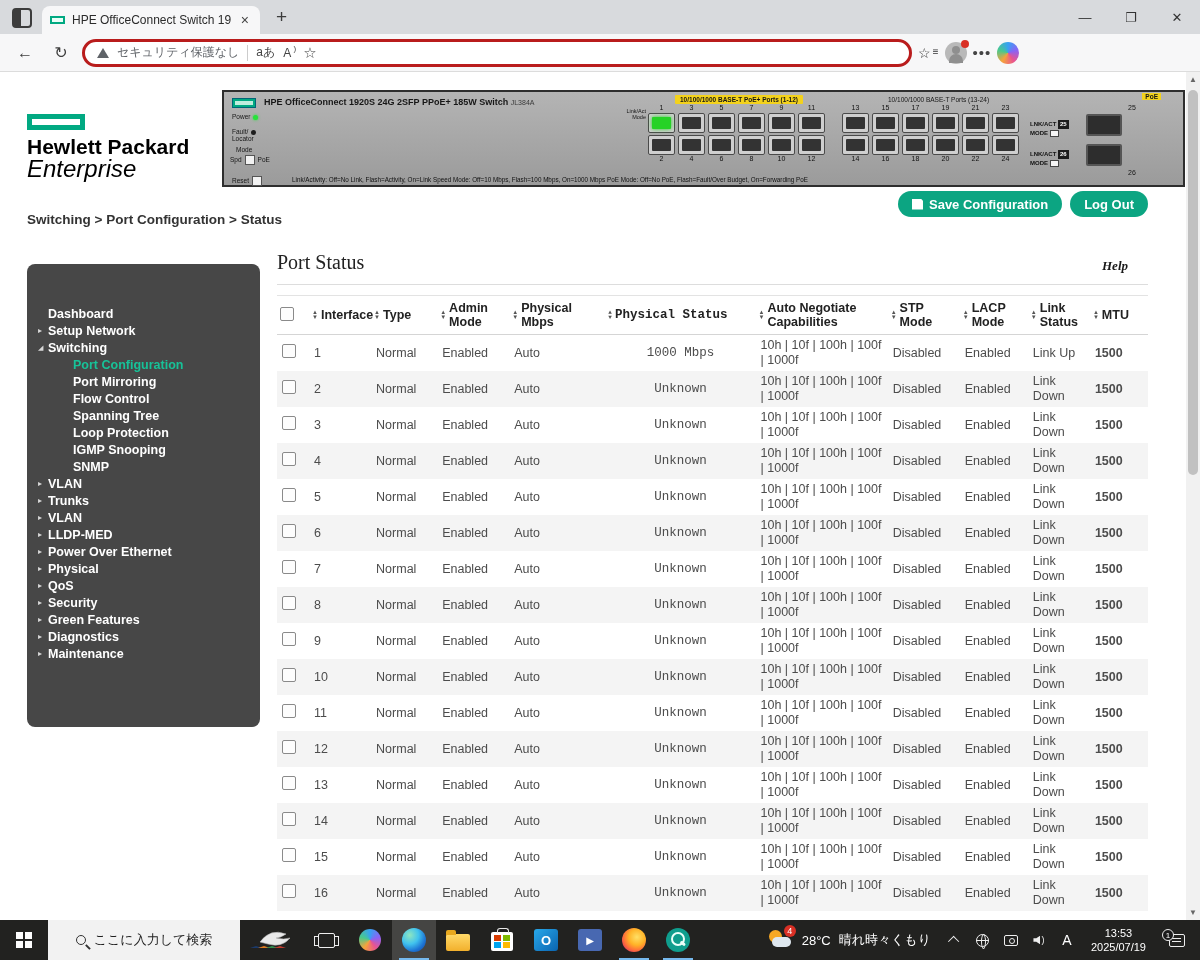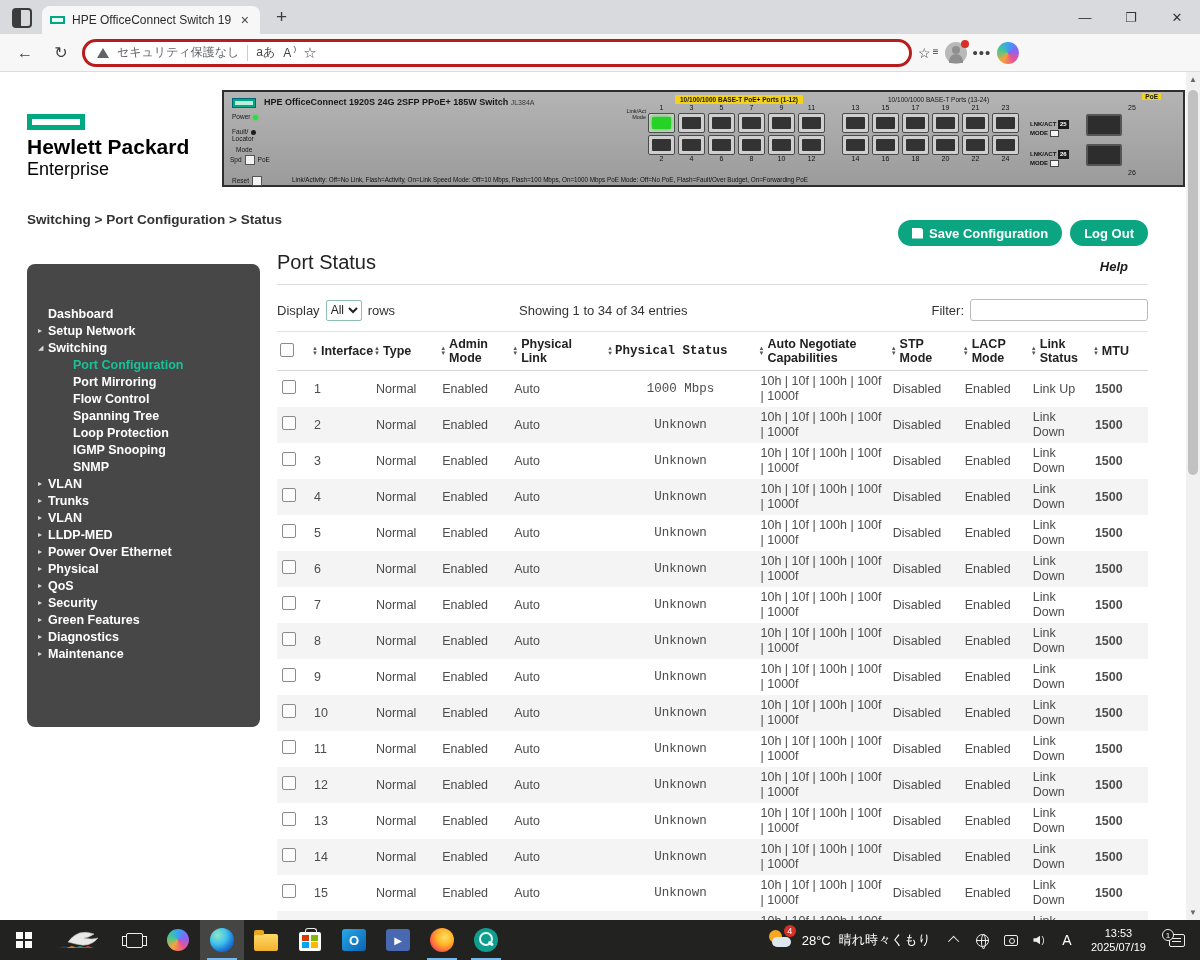--- a/index.html
+++ b/index.html
@@ -38,21 +38,21 @@
   .presence { position:absolute; right:-2px; top:-2px; width:8px; height:8px; background:#d93025; border-radius:50%; }
   .menu-dots { font-size:15px; color:#444; letter-spacing:1px; }
   .copilot { width:22px; height:22px; border-radius:50%; background:conic-gradient(#38a1f3,#8a63f4,#e9548f,#f6a33b,#49c98d,#38a1f3); }
 
   
   .page { position:relative; width:1200px; height:848px; background:#fff; }
 
   .hpe-logo { position:absolute; left:27px; top:42px; }
   .hpe-rect { width:58px; height:16px; border:5px solid #01a982; margin-bottom:6px; }
   .hpe-l1 { font-size:21px; font-weight:bold; color:#000; line-height:22px; }
-  .hpe-l2 { font-size:18px; font-weight:400; color:#000; line-height:22px; }
+  .hpe-l2 { font-size:24px; font-weight:400; color:#000; line-height:22px;font-style:italic; }
 
   
   .device { position:absolute; left:222px; top:18px; width:963px; height:97px;
     background:linear-gradient(#b4b4b4,#9b9b9b); border:2px solid #2e2e2e; font-size:7px; color:#161616; }
   .dev-logo { position:absolute; left:8px; top:6px; width:24px; height:10px; background:#01a982; border:1px solid #067; }
   .dev-logo::before { content:""; position:absolute; inset:2px; background:#bfeede; }
   .dev-title { position:absolute; left:40px; top:5px; font-size:9px; font-weight:bold; }
   .dev-model { font-weight:400; font-size:7px; color:#3a3a3a; }
   .lbl { position:absolute; font-size:6.5px; line-height:7px; }
   .led { display:inline-block; width:5px; height:5px; border-radius:50%; vertical-align:middle; margin-left:3px; }
@@ -74,40 +74,40 @@
   .port.on .jack { background:#26d226; box-shadow:0 0 4px #26d226; }
   .lnk-block { position:absolute; left:806px; width:56px; font-size:6px; font-weight:bold; line-height:9px; color:#111; }
   .lnk-badge { display:inline-block; background:#1c1c1c; color:#fff; padding:0 2px; font-size:6px; }
   .mode-white { display:inline-block; width:9px; height:7px; background:#f5f5f5; border:1px solid #444; vertical-align:middle; }
   .sfp { position:absolute; left:862px; width:36px; height:22px; background:#2d2d2d; border:2px solid #555; border-radius:2px; }
   .sfp-num { position:absolute; left:904px; font-size:7px; }
   .legend { position:absolute; left:68px; bottom:2px; font-size:6.3px; color:#101010; white-space:nowrap; }
 
   .breadcrumb { position:absolute; left:27px; top:140px; font-size:13.5px; font-weight:bold; color:#333; }
 
-  .top-actions { position:absolute; right:52px; top:148px; display:flex; gap:8px; }
+  .top-actions { position:absolute; right:52px; top:119px; display:flex; gap:8px; }
   .btn { background:#0ca582; color:#fff; font-size:13px; font-weight:bold; border:none; border-radius:13px;
     height:26px; padding:0 14px; display:flex; align-items:center; gap:6px; }
   .floppy { width:11px; height:11px; background:#fff; clip-path:polygon(0 0,80% 0,100% 20%,100% 100%,0 100%); position:relative; }
 
   
   .sidebar { position:absolute; left:27px; top:192px; width:233px; height:463px; background:#474747; border-radius:8px; padding-top:41px; }
   .nav-item { display:flex; align-items:center; height:17px; padding-left:11px; cursor:default; }
   .nav-item .arrow { width:10px; font-size:8px; color:#d8d8d8; flex:none; }
   .nav-item .arrow.exp { font-size:7px; }
   .nav-item .lbl2 { font-size:12.5px; font-weight:bold; color:#fff; }
   .nav-item.sub { padding-left:36px; }
   .nav-item.active .lbl2 { color:#17c298; }
 
   
   .content { position:absolute; left:277px; top:169px; width:871px; }
   .tabs { display:flex; border-bottom:1px solid #bcbcbc; padding-left:5px; }
   .tabx { font-size:13px; padding:4px 14px; border:1px solid #bcbcbc; border-bottom:none; border-radius:3px 3px 0 0; margin-right:3px; background:#fdfdfd; color:#333; position:relative; }
   .tabx.active { font-weight:bold; color:#111; background:#fff; margin-bottom:-1px; border-bottom:1px solid #fff; }
-  .title-row { display:flex; align-items:flex-end; justify-content:space-between; padding:10px 2px 10px 0; border-bottom:1px solid #ddd; }
+  .title-row { display:flex; align-items:flex-end; justify-content:space-between; padding:10px 2px 10px 0; border-bottom:1px solid #ddd;font-family:Liberation Serif, serif; }
   .page-title { font-size:20px; color:#222; }
   .help { font-size:13px; font-style:italic; font-weight:bold; color:#1a1a1a; padding-right:18px;margin-top:7px; }
   .controls { display:flex; align-items:center; margin-top:14px; font-size:13px; color:#333; }
   .display-group { display:flex; align-items:center; gap:6px; }
   .display-group select { font-size:12px; height:21px; border:1px solid #8fbfae; border-radius:2px; background:#fff; color:#222; }
   .showing { flex:1; text-align:center; font-size:13px; color:#333; transform:translateX(-60px); }
   .filter-group { display:flex; align-items:center; gap:6px; }
   .filter-group input { width:178px; height:22px; border:1px solid #bbb; border-radius:3px; }
 
   table.ports { border-collapse:collapse; table-layout:fixed; width:871px; margin-top:10px; }
@@ -461,52 +461,40 @@
         <span class="arrow">▸</span>
         <span class="lbl2">Maintenance</span>
       </div>
     </div>
 
   <div class="content">
     <div class="title-row">
       <span class="page-title">Port Status</span>
       <span class="help">Help</span>
     </div>
-    <div class="controls">
-      <span class="display-group">
-        <span>Display</span>
-        <select><option>All</option></select>
-        <span>rows</span>
-      </span>
-      <span class="showing">Showing 1 to 34 of 34 entries</span>
-      <span class="filter-group">
-        <span>Filter:</span>
-        <input type="text" style="">
-      </span>
-    </div>
     <table class="ports">
       <thead>
           <tr>
             <th class="cb-col"><span class="checkbox"></span></th>
             <th class="col0"><span class="sort">
                 <i>▲</i>
                 <i>▼</i>
               </span><span class="th-lbl">Interface</span></th>
             <th class="col1"><span class="sort">
                 <i>▲</i>
                 <i>▼</i>
               </span><span class="th-lbl">Type</span></th>
             <th class="col2"><span class="sort">
                 <i>▲</i>
                 <i>▼</i>
               </span><span class="th-lbl">Admin Mode</span></th>
             <th class="col3"><span class="sort">
                 <i>▲</i>
                 <i>▼</i>
-              </span><span class="th-lbl">Physical Link</span></th>
+              </span><span class="th-lbl">Physical Mbps</span></th>
             <th class="col4"><span class="sort">
                 <i>▲</i>
                 <i>▼</i>
               </span><span class="th-lbl">Physical Status</span></th>
             <th class="col5"><span class="sort">
                 <i>▲</i>
                 <i>▼</i>
               </span><span class="th-lbl">Auto Negotiate Capabilities</span></th>
             <th class="col6"><span class="sort">
                 <i>▲</i>
@@ -748,20 +736,24 @@
 
 <div class="taskbar">
   <div class="tb-item start">
       <span class="win-logo">
         <i></i>
         <i></i>
         <i></i>
         <i></i>
       </span>
     </div>
+  <div class="tb-item tb-search">
+    <span class="mag"></span>
+    <span>ここに入力して検索</span>
+  </div>
   <div class="tb-item widget">
     <svg width="52" height="28" viewBox="0 0 52 28">
       <polygon points="4,22 10,20 16,22" fill="#1b3a6b"></polygon>
         <polygon points="12,22 18,20 24,22" fill="#e07b20"></polygon>
       <polygon points="20,22 26,20 32,22" fill="#2f8f4e"></polygon>
         <polygon points="28,22 34,20 40,22" fill="#c23b2e"></polygon>
       <path d="M14 16 Q24 2 40 8 Q34 12 30 12 Q38 14 44 12 Q36 22 22 18 Z" fill="#e9e9e9" stroke="#bdbdbd" stroke-width="0.6"></path>
     </svg>
   </div>
   <div class="tb-item appbtn">

